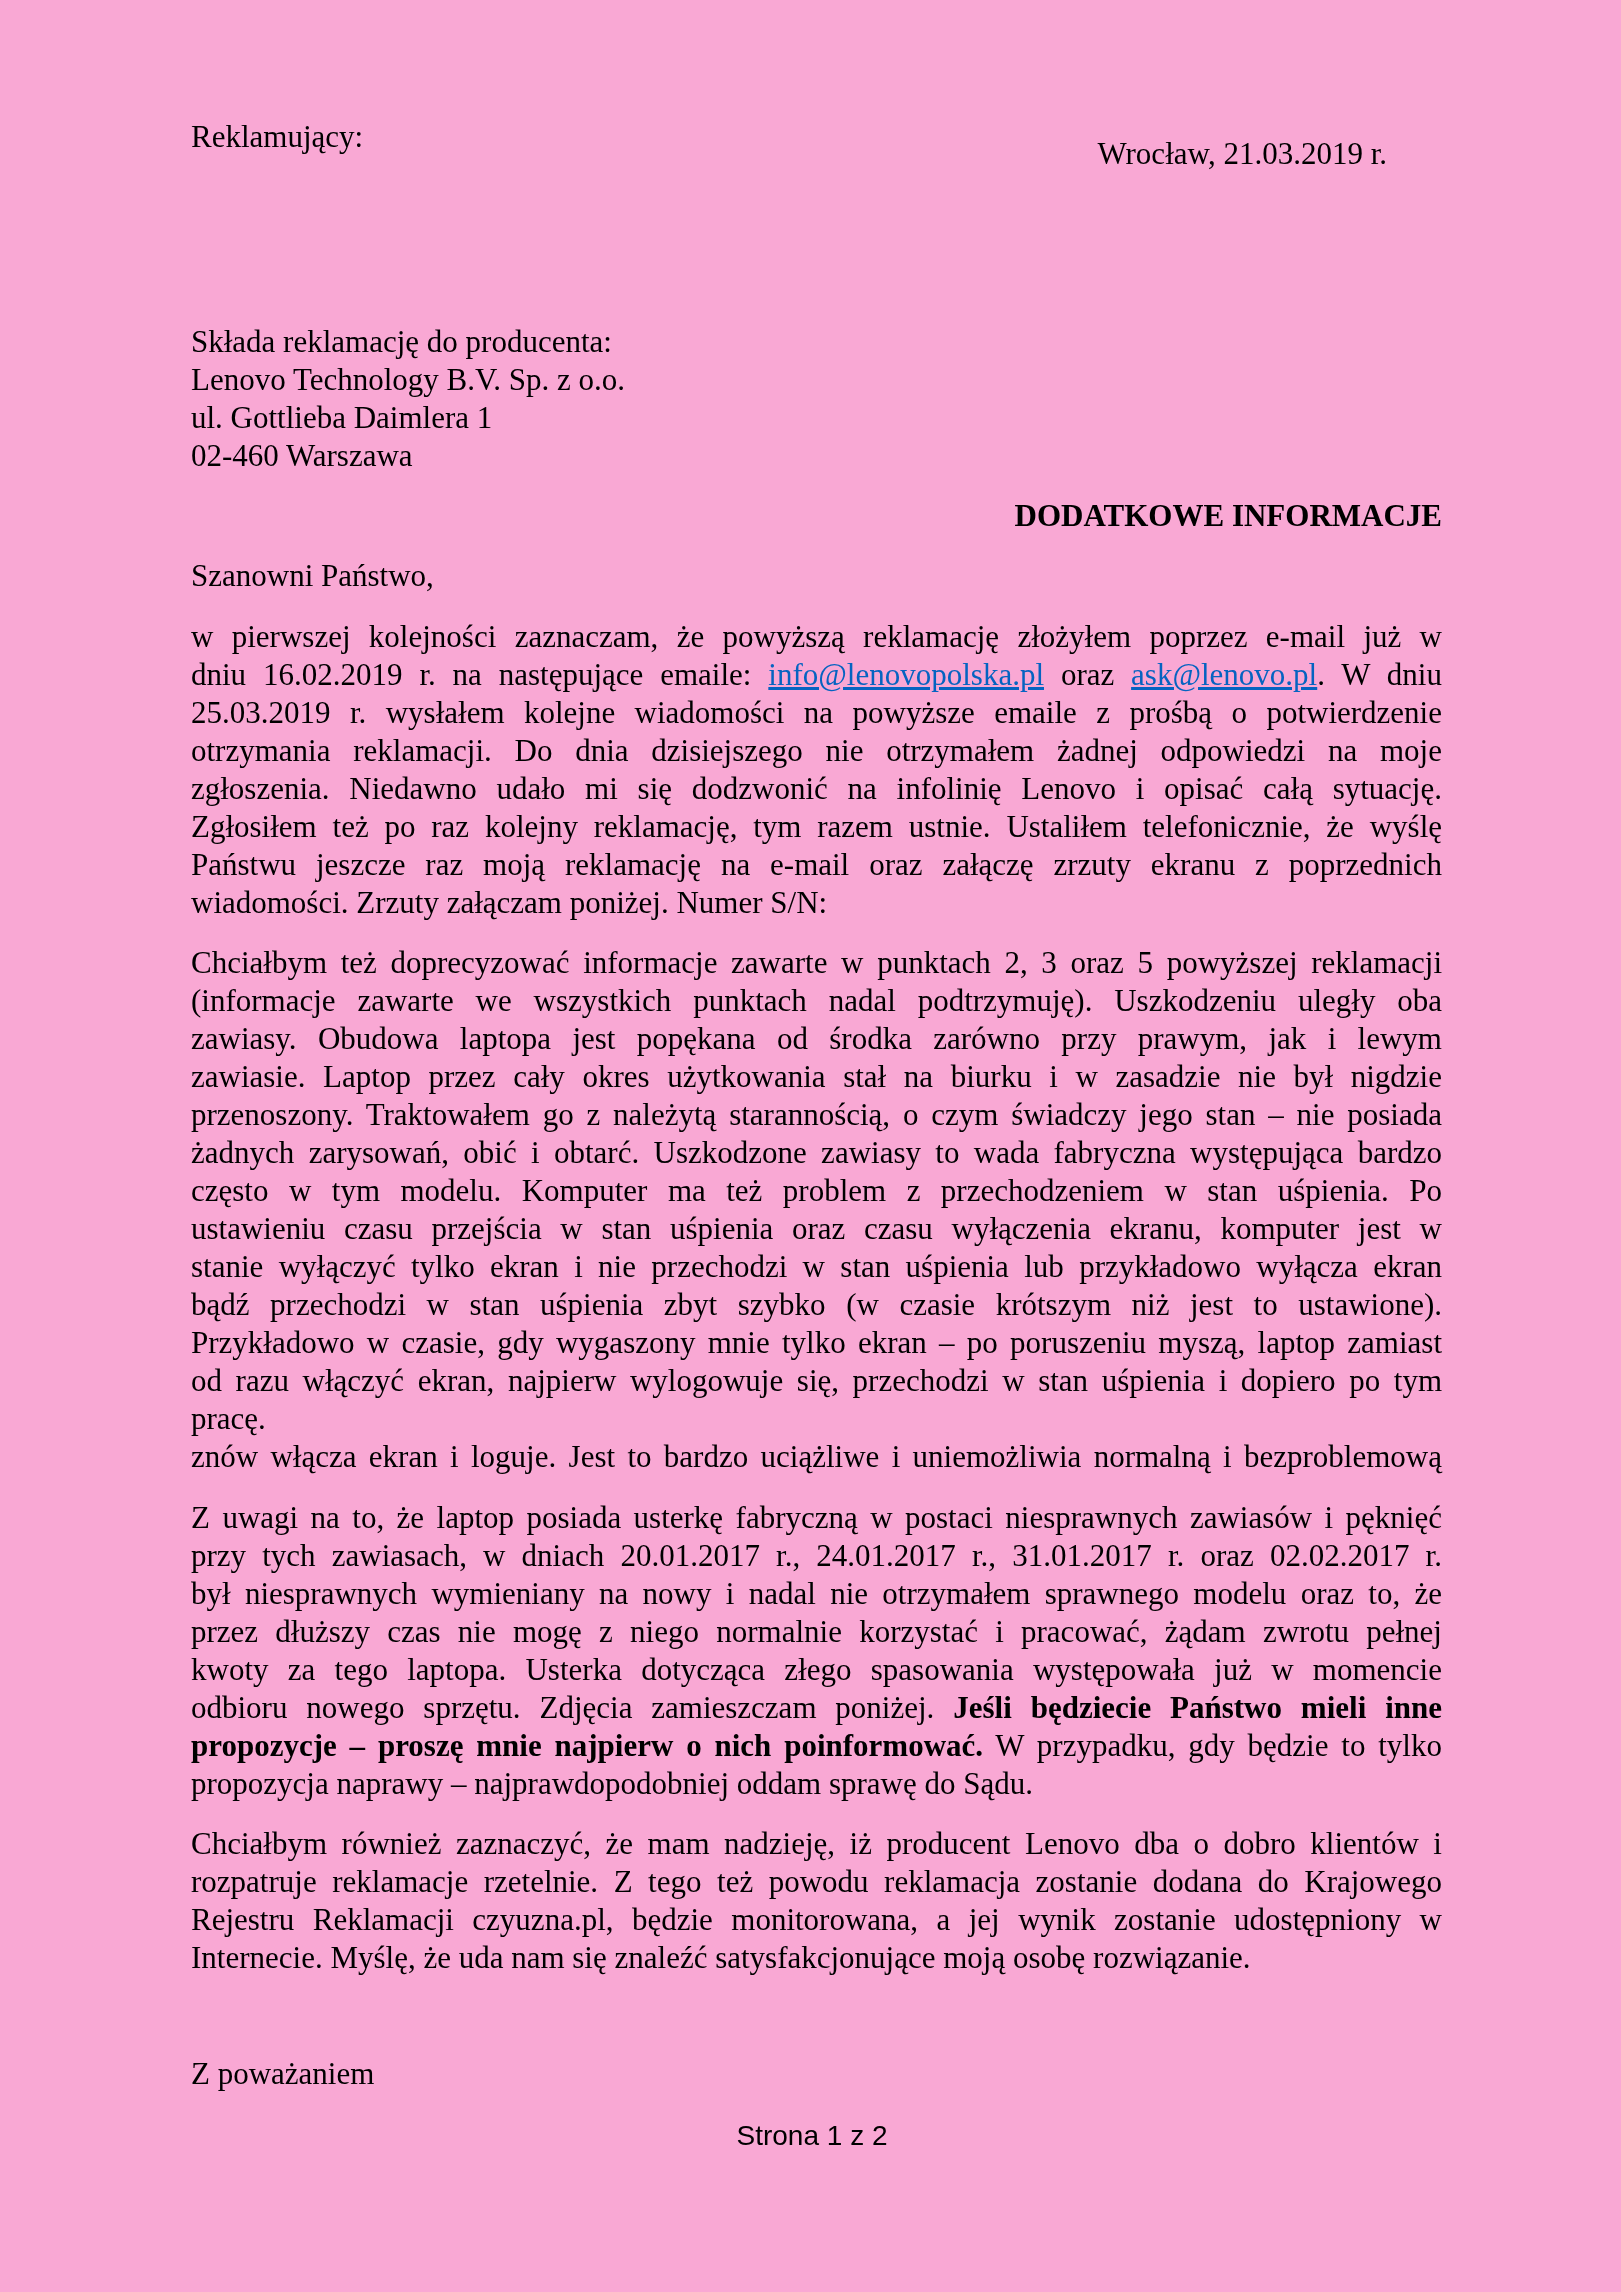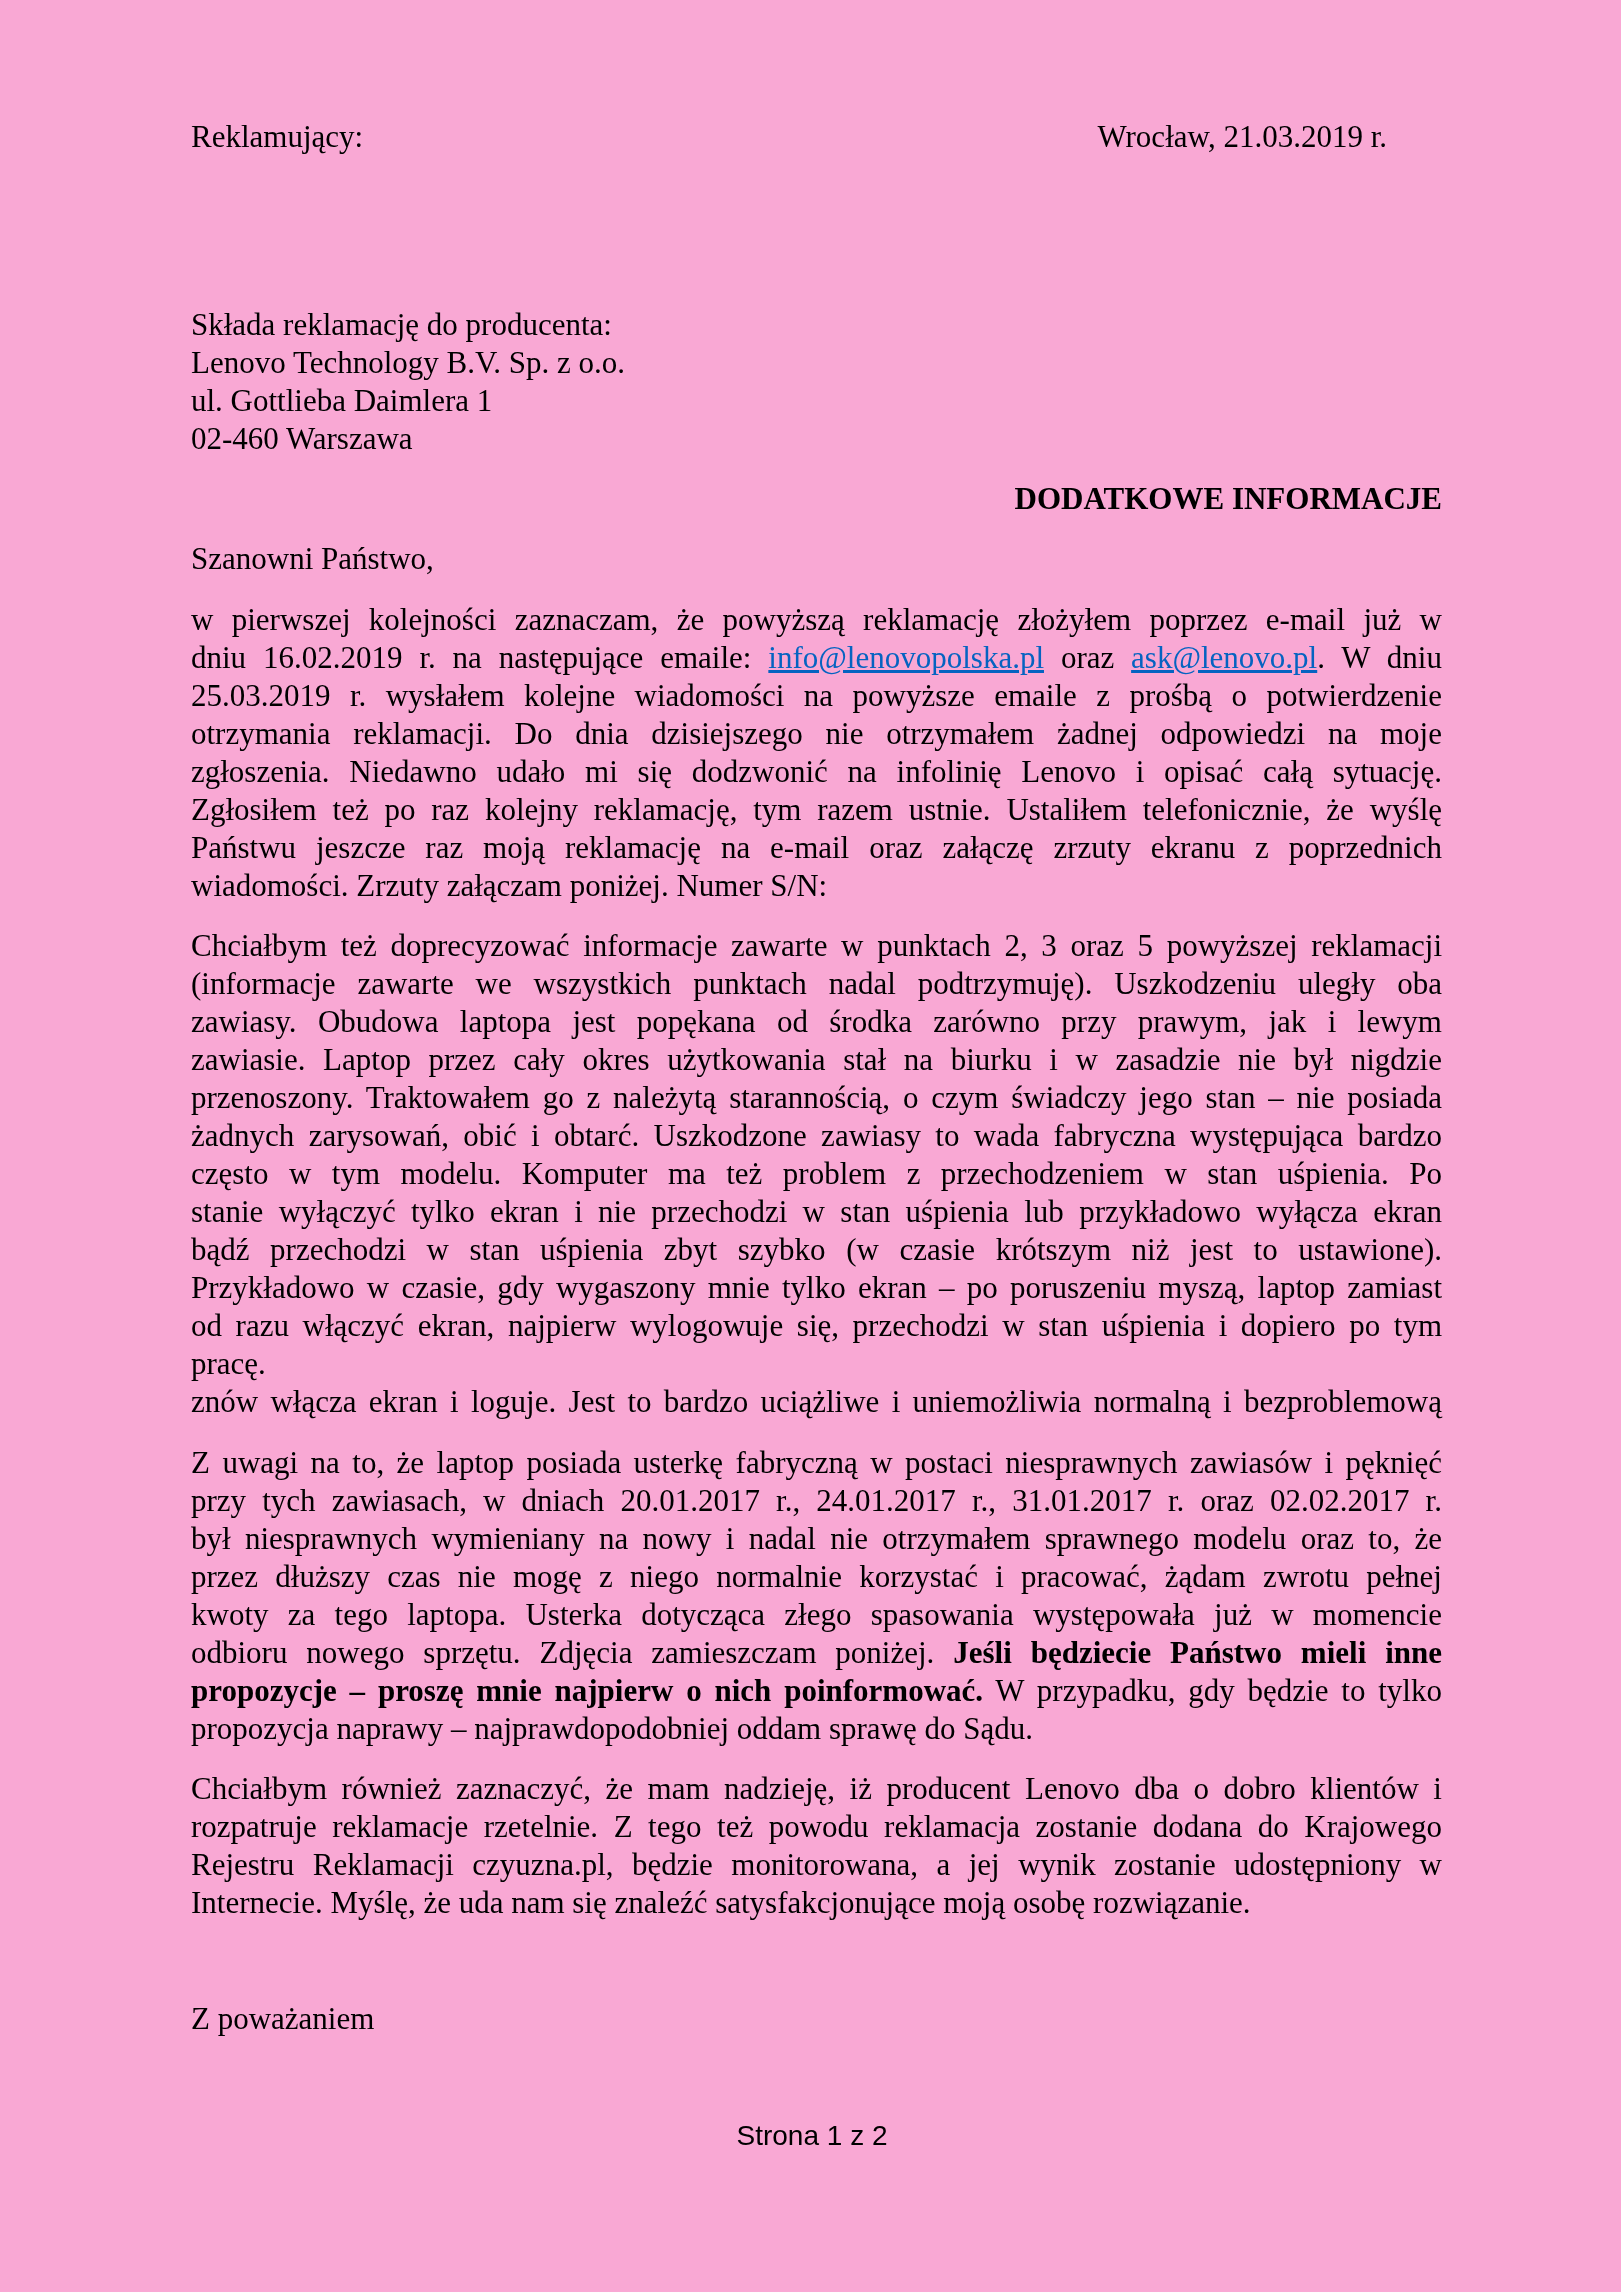--- a/index.html
+++ b/index.html
@@ -19,20 +19,21 @@
     box-sizing: border-box;
     padding: 118px 179px 0 191px;
     overflow: hidden;
   }
   .hdr {
     display: flex;
     justify-content: space-between;
   }
   .hdr .date {
     margin-right: 55px;
+    margin-top: 17px;
   }
   .addr {
     margin-top: 150px;
   }
   .title {
     margin-top: 21.6px;
     font-weight: bold;
     text-align: right;
   }
   .salut {
@@ -106,20 +107,21 @@
         <div class="line last"><span>wiadomości. Zrzuty załączam poniżej. Numer S/N:</span></div>
       </div>
       <div class="para">
         <div class="line"><span>Chciałbym też doprecyzować informacje zawarte w punktach 2, 3 oraz 5 powyższej reklamacji</span></div>
         <div class="line"><span>(informacje zawarte we wszystkich punktach nadal podtrzymuję). Uszkodzeniu uległy oba</span></div>
         <div class="line"><span>zawiasy. Obudowa laptopa jest popękana od środka zarówno przy prawym, jak i lewym</span></div>
         <div class="line"><span>zawiasie. Laptop przez cały okres użytkowania stał na biurku i w zasadzie nie był nigdzie</span></div>
         <div class="line"><span>przenoszony. Traktowałem go z należytą starannością, o czym świadczy jego stan – nie posiada</span></div>
         <div class="line"><span>żadnych zarysowań, obić i obtarć. Uszkodzone zawiasy to wada fabryczna występująca bardzo</span></div>
         <div class="line"><span>często w tym modelu. Komputer ma też problem z przechodzeniem w stan uśpienia. Po</span></div>
+        <div class="line"><span>ustawieniu czasu przejścia w stan uśpienia oraz czasu wyłączenia ekranu, komputer jest w</span></div>
         <div class="line"><span>stanie wyłączyć tylko ekran i nie przechodzi w stan uśpienia lub przykładowo wyłącza ekran</span></div>
         <div class="line"><span>bądź przechodzi w stan uśpienia zbyt szybko (w czasie krótszym niż jest to ustawione).</span></div>
         <div class="line"><span>Przykładowo w czasie, gdy wygaszony mnie tylko ekran – po poruszeniu myszą, laptop zamiast</span></div>
         <div class="line"><span>od razu włączyć ekran, najpierw wylogowuje się, przechodzi w stan uśpienia i dopiero po tym</span></div>
         <div class="line last"><span>pracę.</span></div>
         <div class="line"><span>znów włącza ekran i loguje. Jest to bardzo uciążliwe i uniemożliwia normalną i bezproblemową</span></div>
       </div>
       <div class="para">
         <div class="line"><span>Z uwagi na to, że laptop posiada usterkę fabryczną w postaci niesprawnych zawiasów i pęknięć</span></div>
         <div class="line"><span>przy tych zawiasach, w dniach 20.01.2017 r., 24.01.2017 r., 31.01.2017 r. oraz 02.02.2017 r.</span></div>

